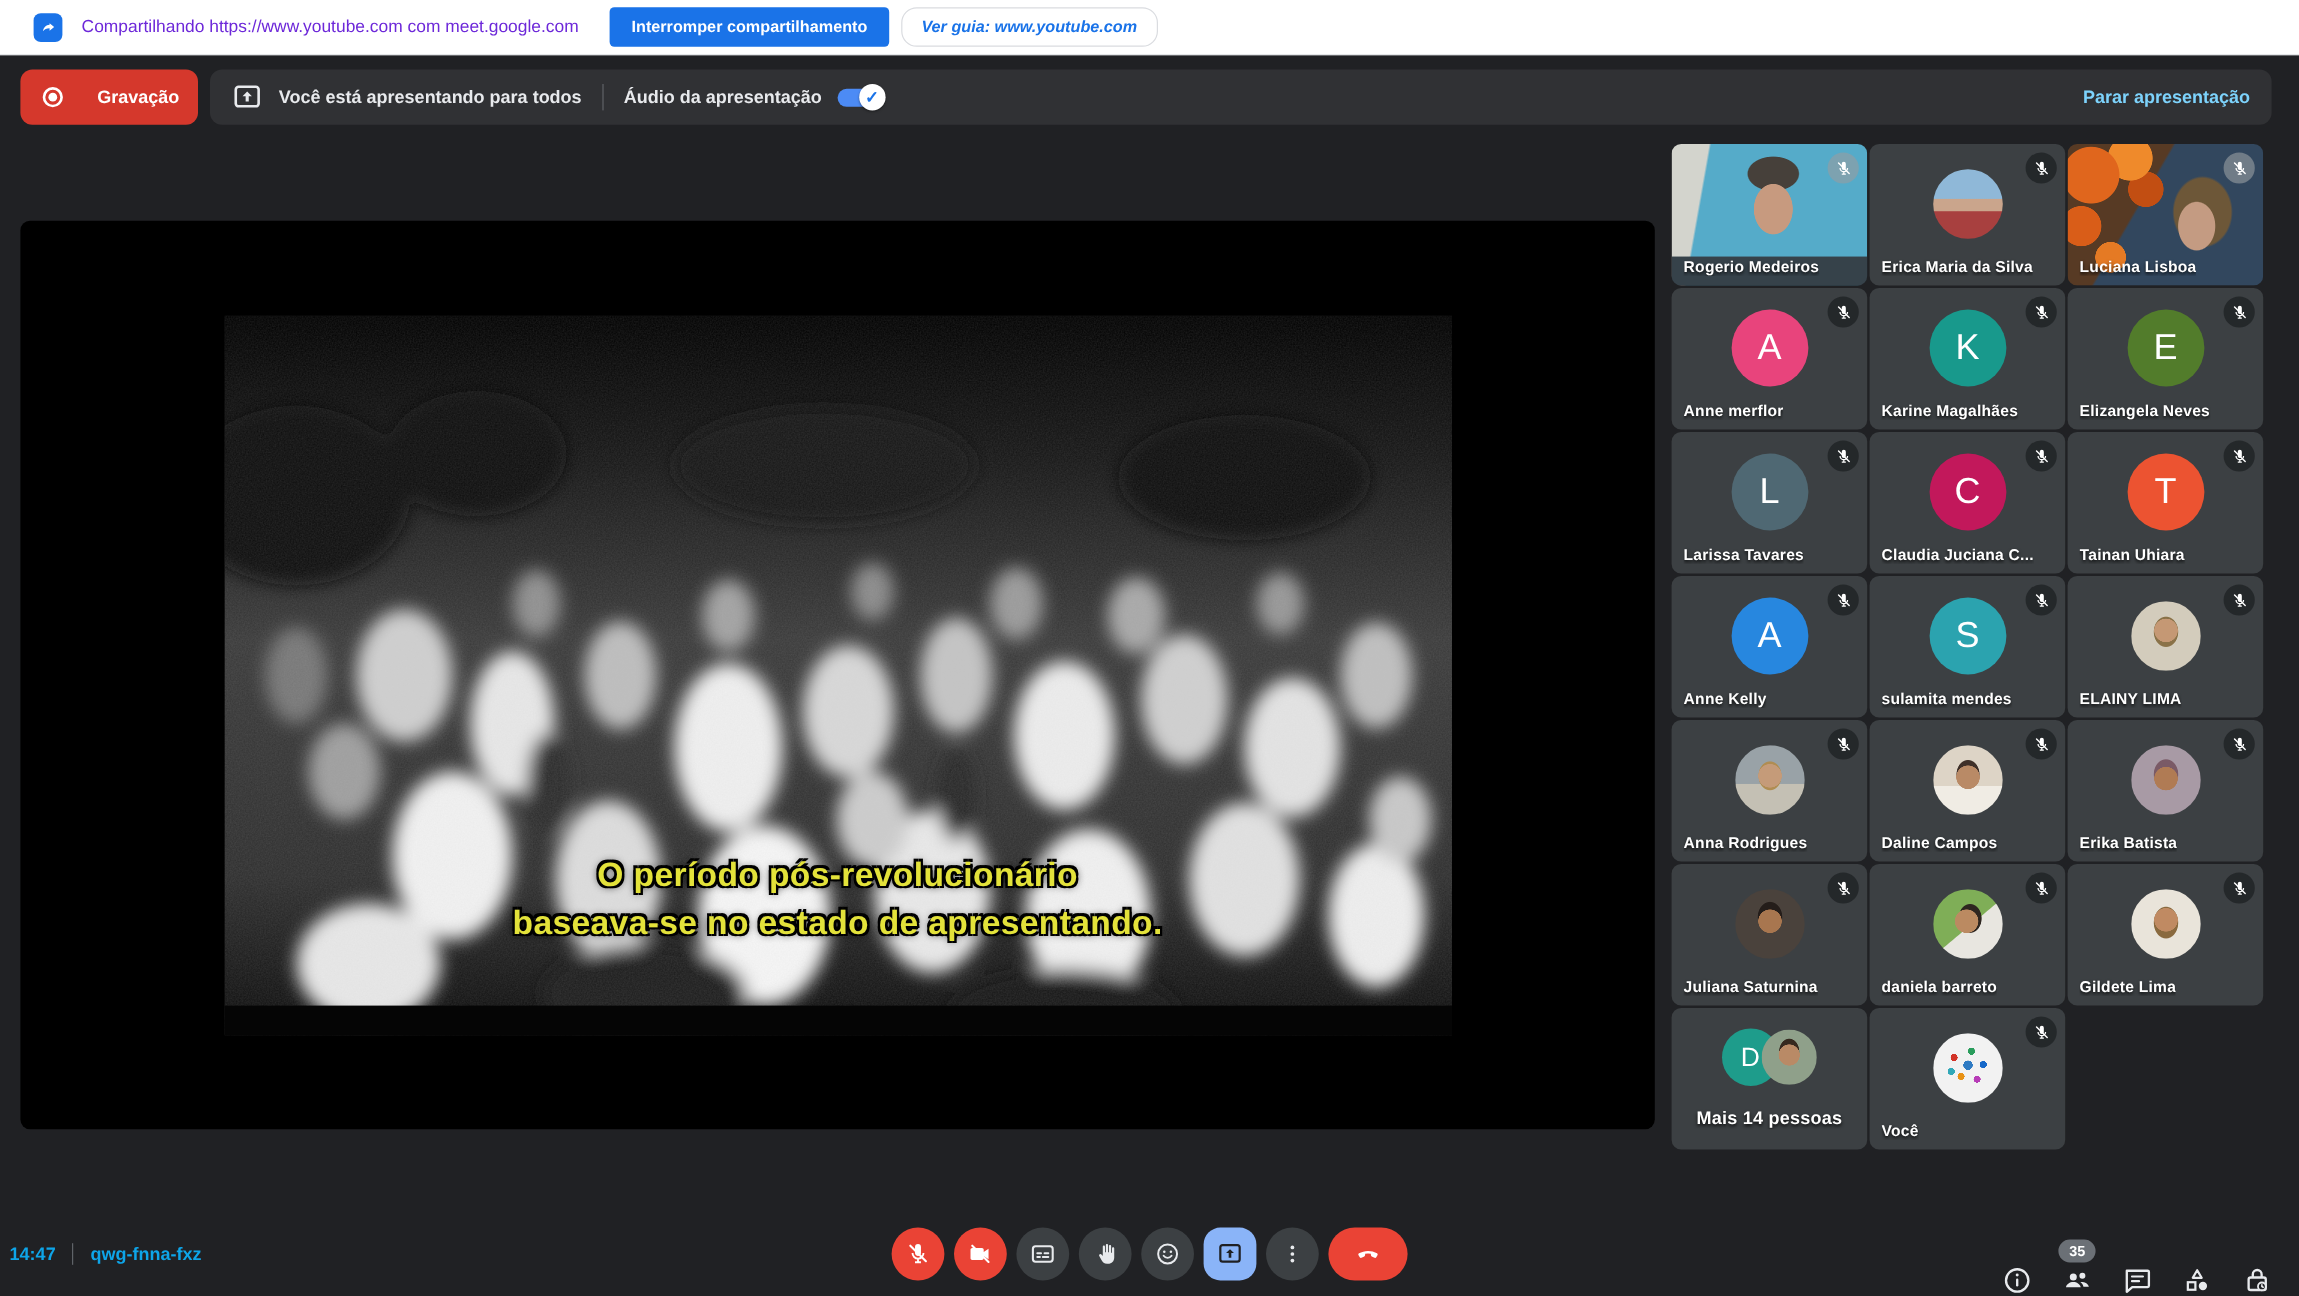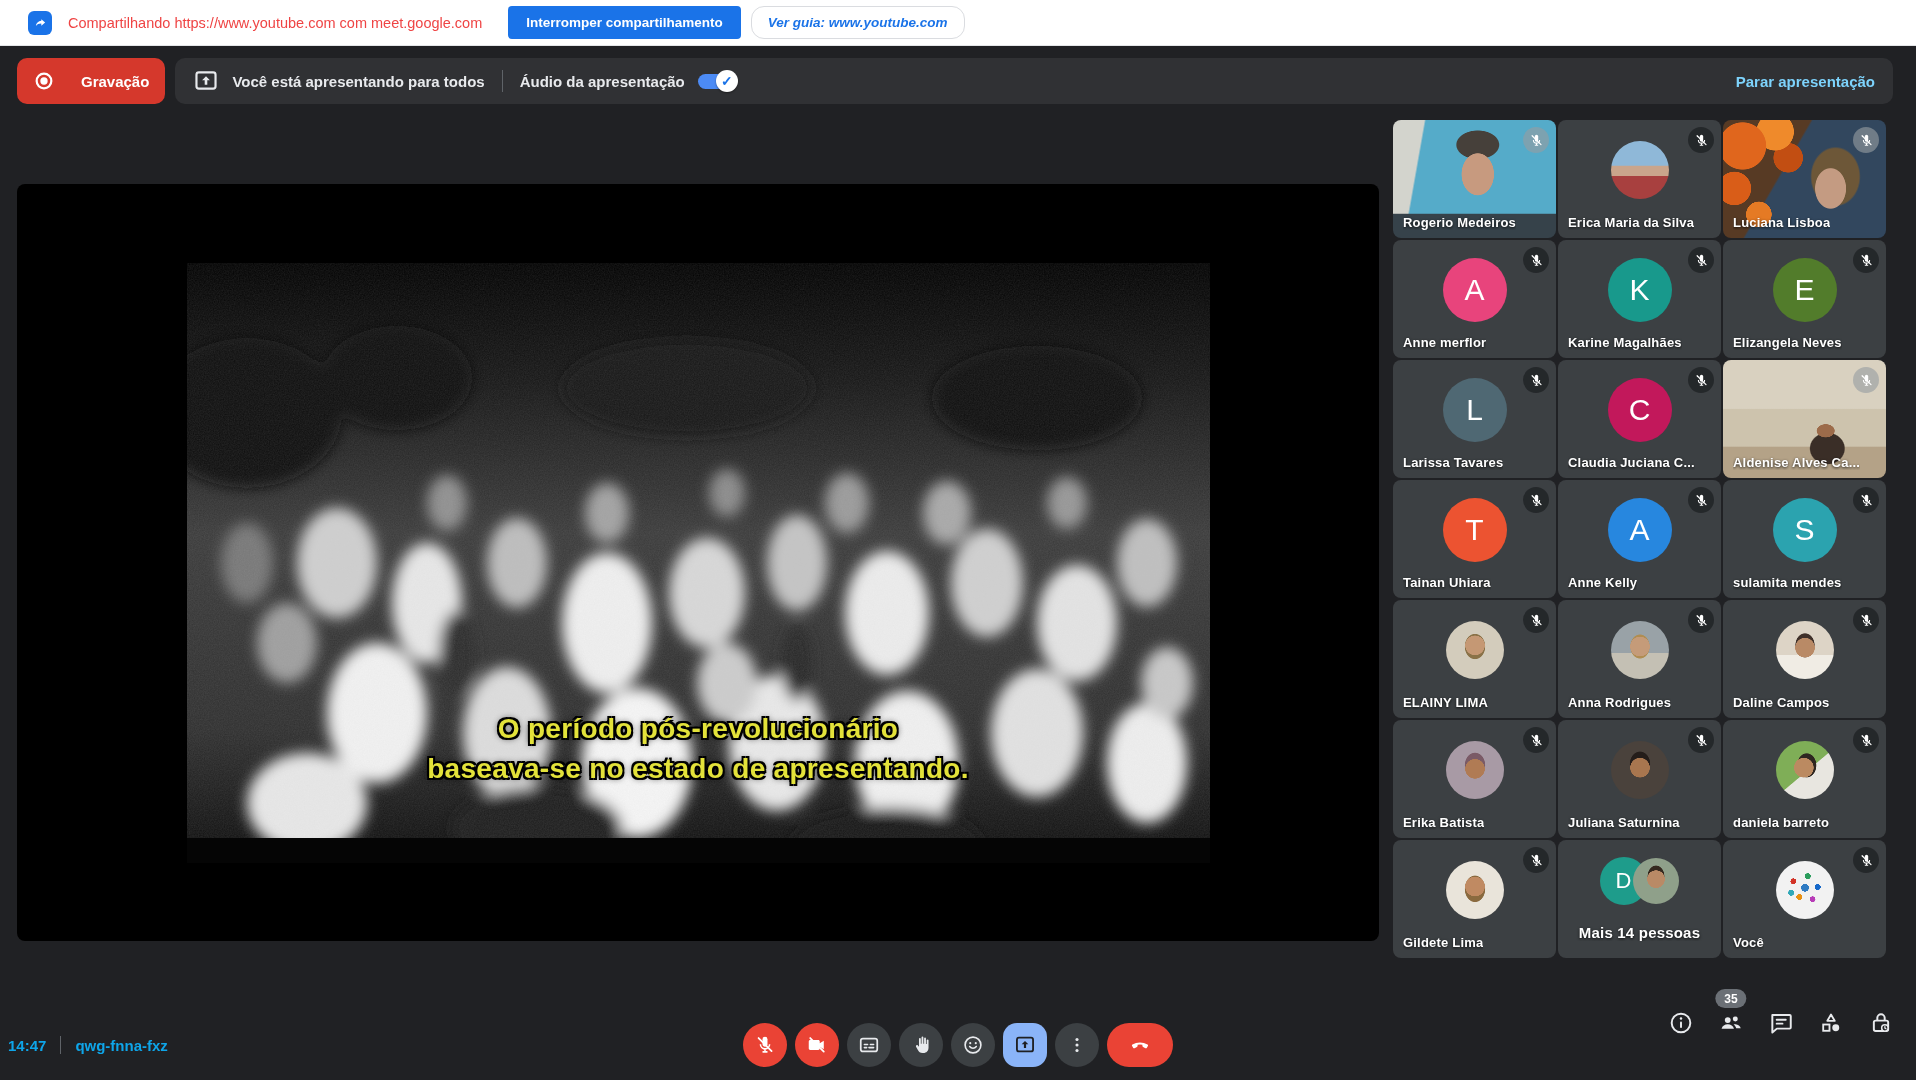--- a/index.html
+++ b/index.html
@@ -4,21 +4,21 @@
 <style>
   html,body{margin:0;padding:0;}
   body{width:1916px;height:1080px;position:relative;background:#202124;overflow:hidden;
        font-family:"Liberation Sans",sans-serif;-webkit-font-smoothing:antialiased;}
 
   
   .share-bar{position:absolute;top:0;left:0;right:0;height:46px;background:#fff;
     border-bottom:1px solid #e4e6e8;display:flex;align-items:center;padding-left:28px;box-sizing:border-box;}
   .share-ic{width:24px;height:24px;border-radius:6px;background:#1a73e8;display:flex;
     align-items:center;justify-content:center;flex:0 0 auto;}
-  .share-msg{font-size:14.5px;color:#ef4444;margin:0 14px 0 16px;}
+  .share-msg{font-size:14.5px;color:#6d28d9;margin:0 14px 0 16px;}
   .btn-stop{background:#1a73e8;color:#fff;font-size:13.5px;font-weight:700;border:none;
     border-radius:4px;padding:9px 18px;margin-left:12px;cursor:pointer;font-family:inherit;}
   .btn-viewtab{background:#fff;color:#1a73e8;font-size:13.5px;font-weight:700;border:1px solid #dadce0;
     border-radius:13px;padding:8px 16px;margin-left:10px;cursor:pointer;font-family:inherit;font-style:italic;}
 
   
   .present-toolbar{position:absolute;top:58px;left:17px;right:23px;height:46px;display:flex;gap:10px;}
   .rec-badge{background:#d5382c;border-radius:10px;display:flex;align-items:center;gap:26px;
     padding:0 16px;color:#fff;font-size:15px;font-weight:700;}
   .present-panel{flex:1;background:#303134;border-radius:10px;display:flex;align-items:center;
@@ -114,21 +114,21 @@
   .bottom-bar{position:absolute;left:0;right:0;bottom:0;height:70px;background:#202124;}
   .meet-info{position:absolute;left:8px;top:0;height:70px;display:flex;align-items:center;gap:14px;
     color:#0ea5e9;font-size:15px;font-weight:700;}
   .mi-div{width:1px;height:18px;background:#5f6368;}
   .controls{position:absolute;left:50%;top:13px;transform:translateX(-50%);display:flex;gap:8px;align-items:center;}
   .ctl{width:44px;height:44px;border-radius:50%;background:#3c4043;color:#e8eaed;border:none;
     display:flex;align-items:center;justify-content:center;cursor:pointer;padding:0;}
   .ctl.danger{background:#ea4335;color:#fff;}
   .ctl.active{background:#8ab4f8;color:#1f2023;border-radius:14px;}
   .ctl.end{width:66px;border-radius:24px;background:#ea4335;color:#fff;}
-  .right-icons{position:absolute;right:22px;top:0;height:70px;display:flex;align-items:flex-start;gap:24px;}
+  .right-icons{position:absolute;right:22px;top:0;height:70px;display:flex;align-items:flex-end;gap:24px;}
   .ricon{position:relative;width:26px;height:26px;color:#e8eaed;cursor:pointer;}
   .count-badge{position:absolute;top:-21px;left:50%;transform:translateX(-50%);background:#6b7076;
     color:#fff;font-size:12px;font-weight:700;padding:2.5px 9px;border-radius:10px;}
   .ic15{width:15px;height:15px;}
   .ic22{width:22px;height:22px;}
   .ic26{width:26px;height:26px;}
 </style>
 </head>
 <body>
 
@@ -368,28 +368,20 @@
   </div>
     <div class="tile">
       <div class="avatar-letter" style="background: rgb(194, 24, 91);">C</div>
     <div class="mic">
       <svg class="ic15" viewBox="0 0 24 24">
           <use href="#sym-mic-off"></use>
         </svg>
     </div>
     <div class="tile-name">Claudia Juciana C...</div>
   </div>
-    <div class="tile bg-aldenise">
-    <div class="mic light">
-      <svg class="ic15" viewBox="0 0 24 24">
-          <use href="#sym-mic-off"></use>
-        </svg>
-    </div>
-    <div class="tile-name">Aldenise Alves Ca...</div>
-  </div>
     <div class="tile">
       <div class="avatar-letter" style="background: rgb(236, 83, 49);">T</div>
     <div class="mic">
       <svg class="ic15" viewBox="0 0 24 24">
           <use href="#sym-mic-off"></use>
         </svg>
     </div>
     <div class="tile-name">Tainan Uhiara</div>
   </div>
     <div class="tile">

